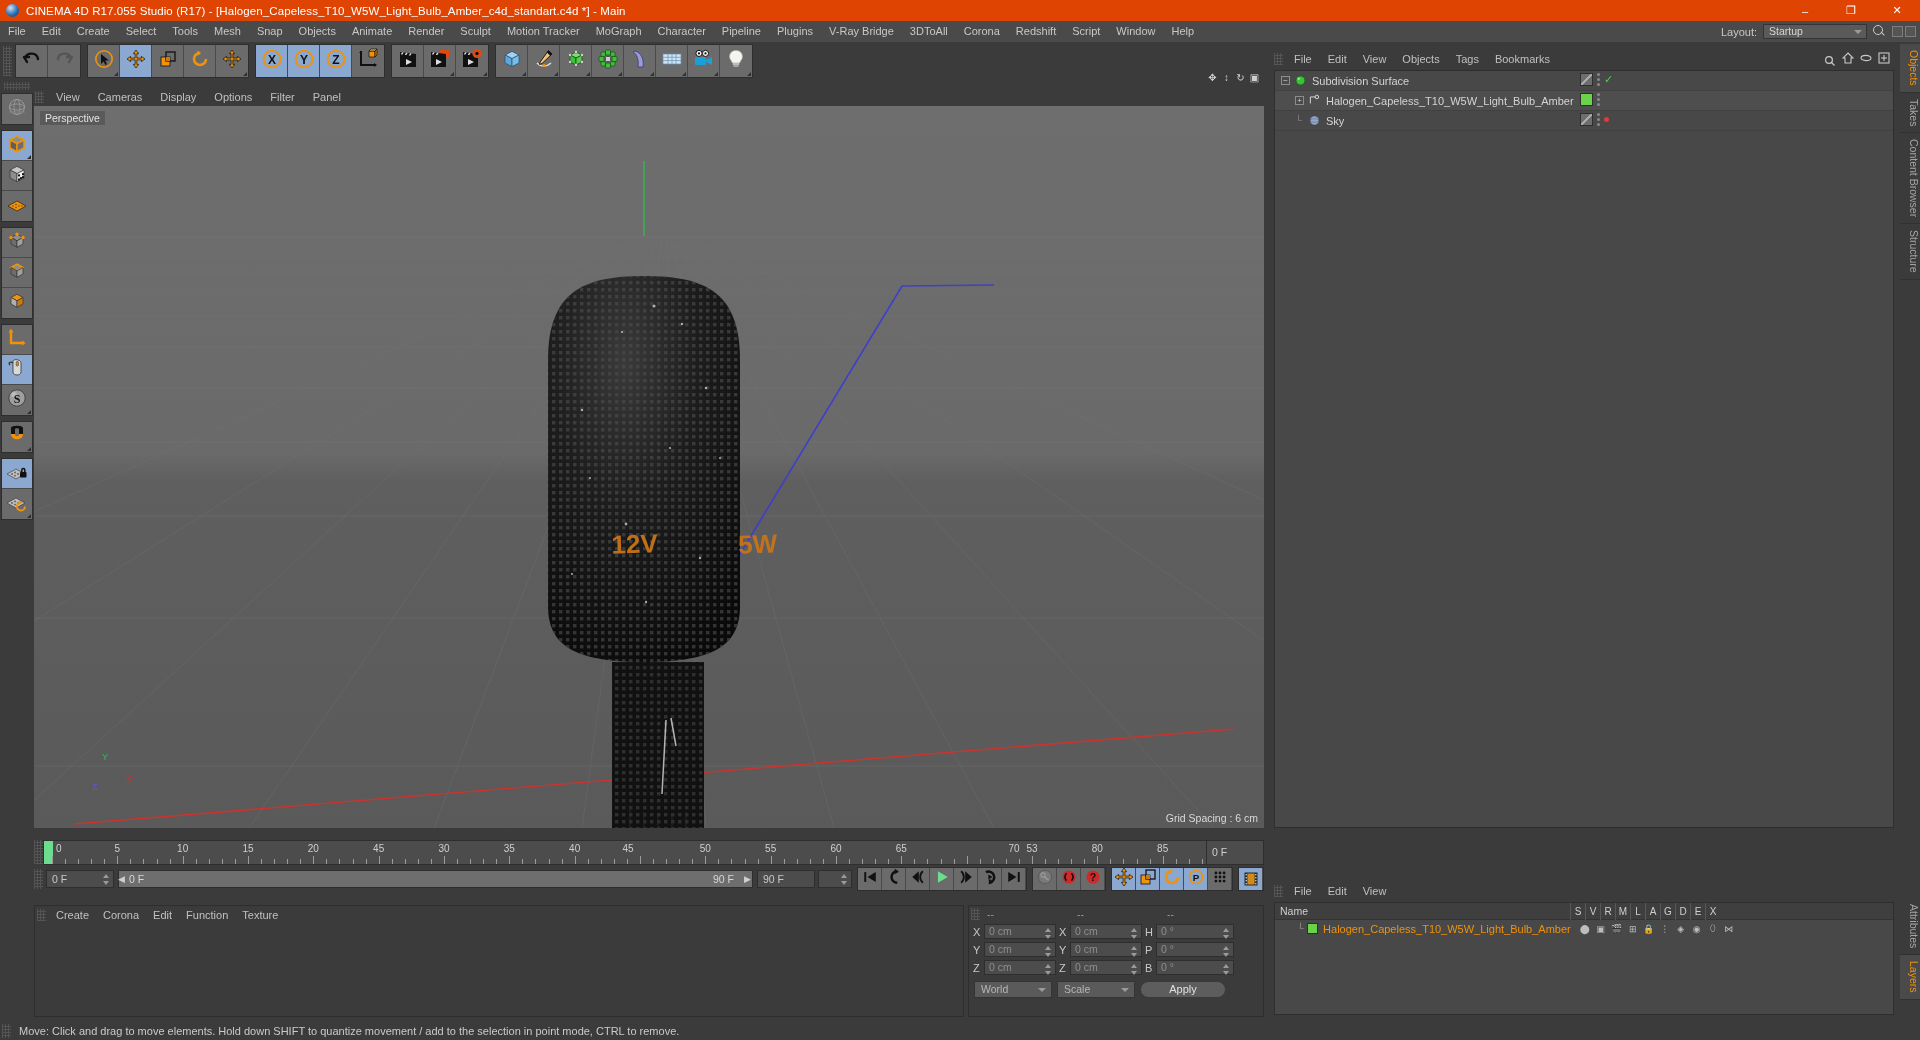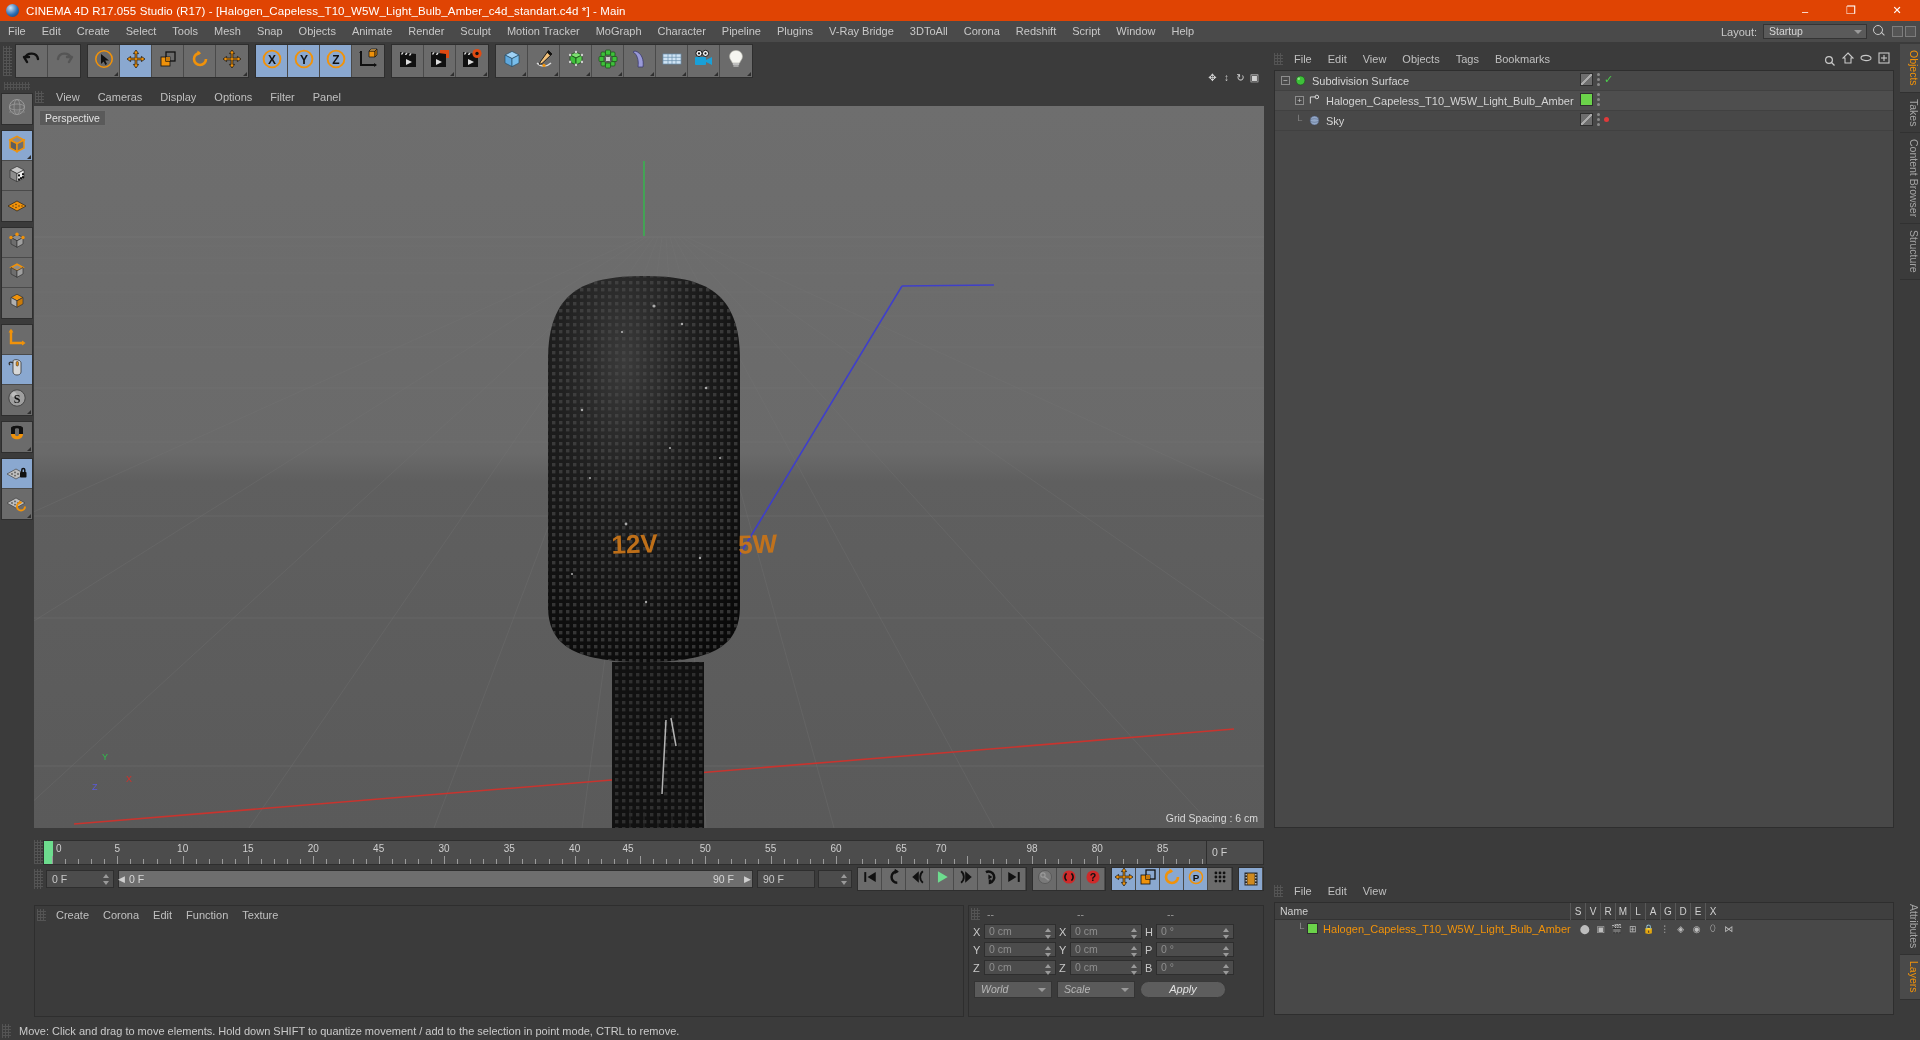--- a/index.html
+++ b/index.html
@@ -135,21 +135,21 @@
   
   #coordwrap { position:absolute; left:968px; top:905px; width:296px; height:112px;
     background:#3b3b3b; border:1px solid #2e2e2e; }
   #coordhdr { height:16px; display:flex; align-items:center; }
   #coordhdr .dash { color:#9a9a9a; font-size:10.5px; }
   .coordrow { display:flex; align-items:center; height:17px; margin:1px 0 0 4px; }
   .axlbl { color:#c8c8c8; font-size:11px; width:11px; }
   .axfield { width:72px; height:15px; background:#4c4c4c; border:1px solid #2e2e2e;
     color:#8e8e8e; font-size:10.5px; line-height:13px; padding-left:4px;
     position:relative; margin-right:3px; }
-  .coordbot { display:flex; align-items:center; gap:5px; margin:5px 0 0 5px;font-style:italic; }
+  .coordbot { display:flex; align-items:center; gap:5px; margin:5px 0 0 5px; }
   .cdrop { width:78px; height:17px; background:#5a5a5a; border:1px solid #343434;
     color:#b6b6b6; font-size:10.5px; line-height:15px; padding-left:6px; position:relative; }
   .cdrop .arr { position:absolute; right:5px; top:6px;
     border-left:4px solid transparent; border-right:4px solid transparent;
     border-top:4px solid #9a9a9a; }
   .applybtn { width:86px; height:17px; background:#5d5d5d; border:1px solid #393939;
     border-radius:9px; color:#e0e0e0; font-size:11px; text-align:center; line-height:15px; }
 
   
   #objwrap { position:absolute; left:1272px; top:50px; width:624px; height:780px;
@@ -846,22 +846,22 @@
       <div class="lbl" style="left: 269.333px;">20</div>
       <div class="lbl" style="left: 334.667px;">45</div>
       <div class="lbl" style="left: 400px;">30</div>
       <div class="lbl" style="left: 465.333px;">35</div>
       <div class="lbl" style="left: 530.667px;">40</div>
       <div class="lbl" style="left: 584px;">45</div>
       <div class="lbl" style="left: 661.333px;">50</div>
       <div class="lbl" style="left: 726.667px;">55</div>
       <div class="lbl" style="left: 792px;">60</div>
       <div class="lbl" style="left: 857.333px;">65</div>
-      <div class="lbl" style="left: 897px;">70</div>
-      <div class="lbl" style="left: 988px;">98</div>
+      <div class="lbl" style="left: 970px;">70</div>
+      <div class="lbl" style="left: 988px;">53</div>
       <div class="lbl" style="left: 1053.33px;">80</div>
       <div class="lbl" style="left: 1118.67px;">85</div>
       <div class="lbl" style="left: 1182px; transform: translateX(-100%);">90</div>
     </div>
   <div id="tlfield">0 F</div>
 
   <div id="tlrow2">
     <div class="grip" style="height:20px;margin:0 3px 0 0;"></div>
     <div class="numfield" style="width:68px;">
       <span>0 F</span>

